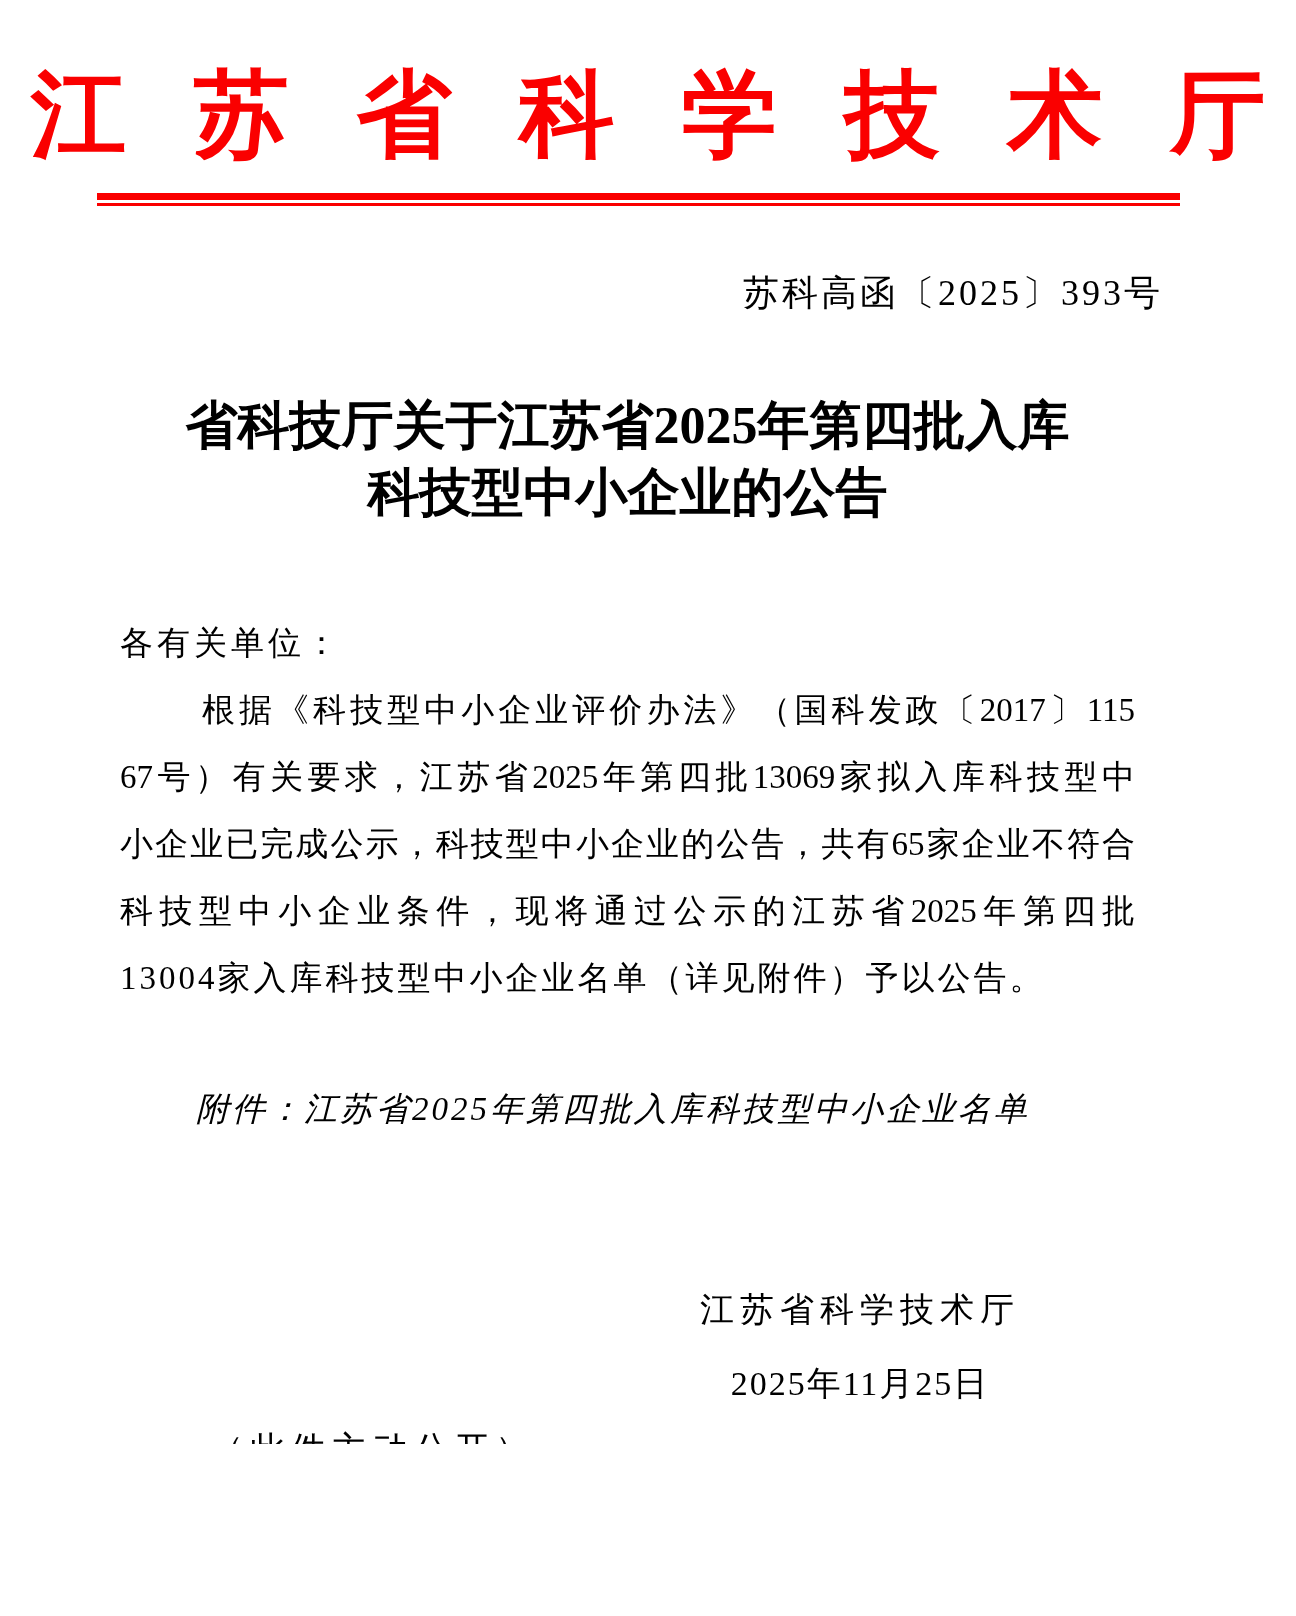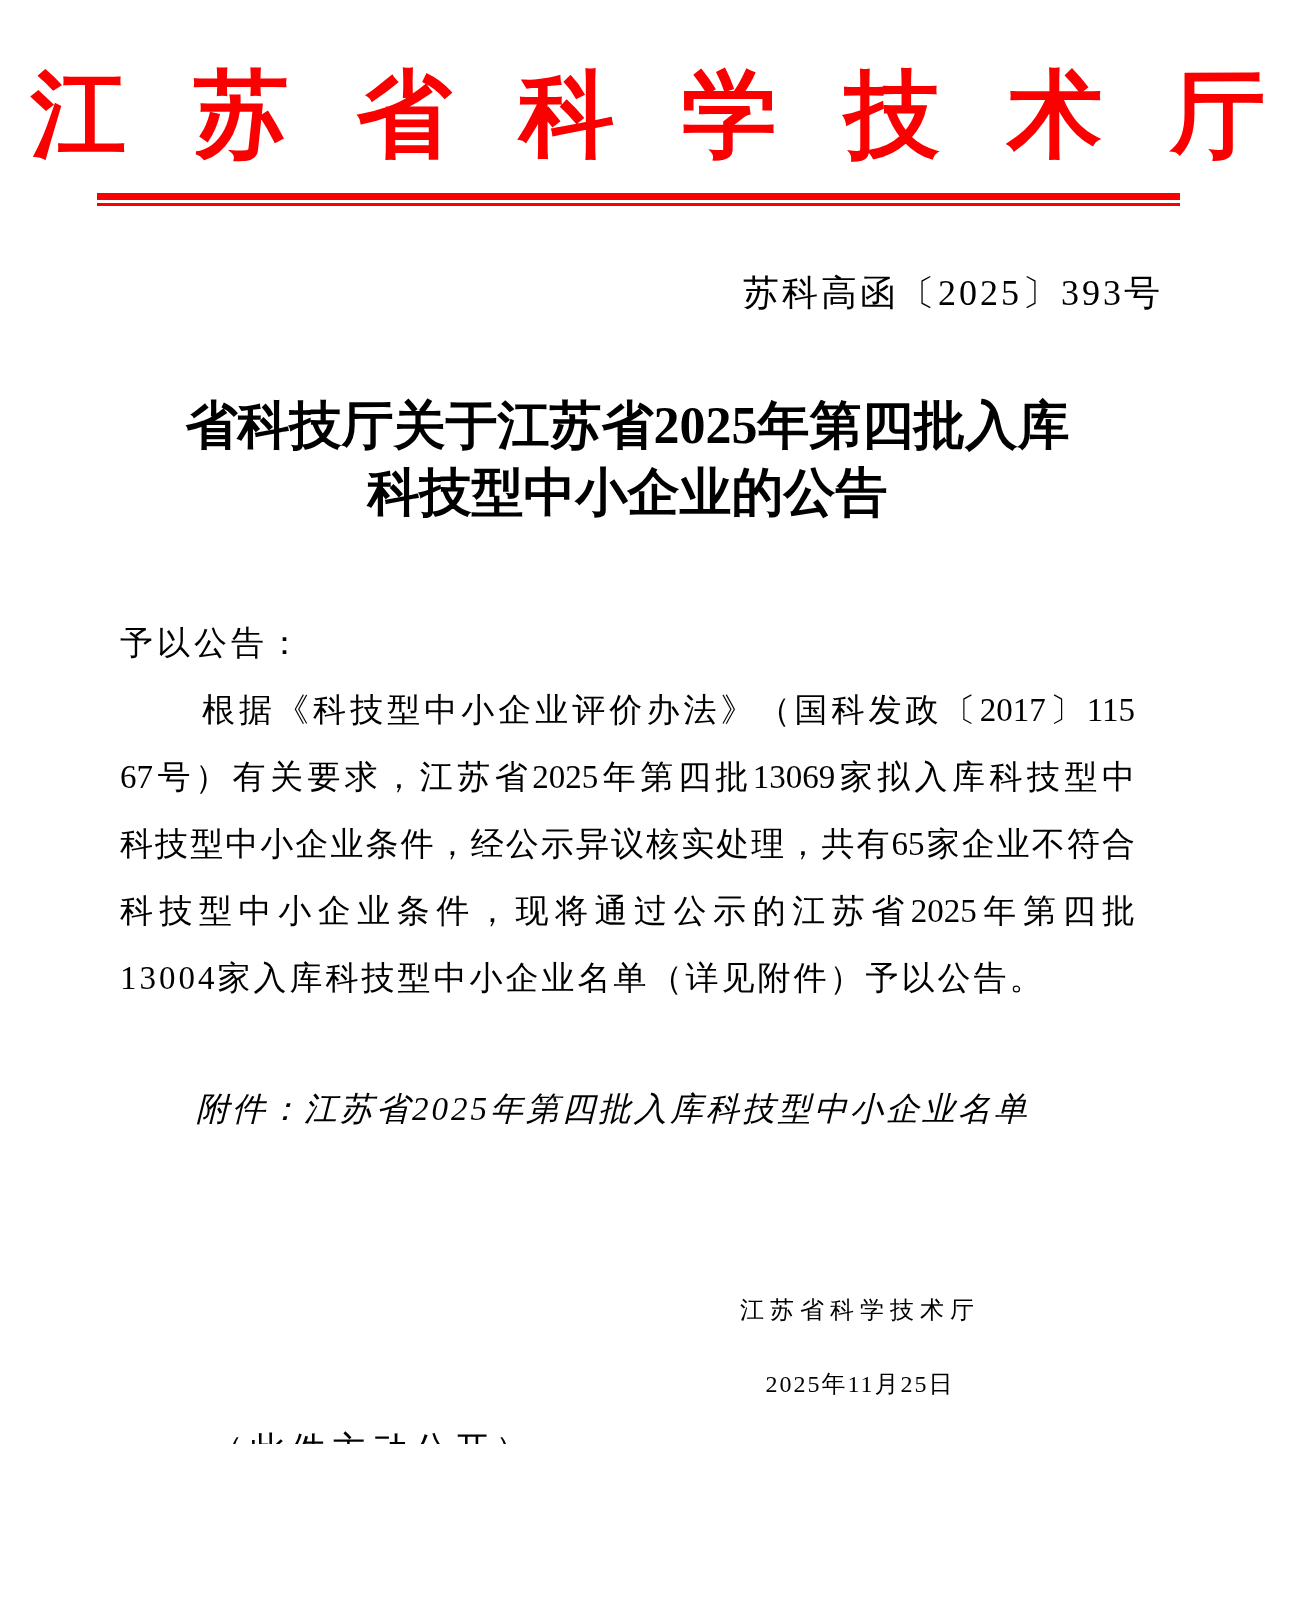--- a/index.html
+++ b/index.html
@@ -82,21 +82,21 @@
     font-style: italic;
   }
 
   
   .signature-block {
     margin-top: 130px;
     margin-left: auto;
     margin-right: 226px;
     width: 420px;
     text-align: center;
-    font-size: 24px;
+    font-size: 34px;
     line-height: 74px;
   }
   .signer { letter-spacing: 6px; }
   .sign-date { letter-spacing: 2px; }
 
   .disclosure {
     margin: 4px 161px 0 120px;
     padding-left: 88px;
     font-size: 36px;
     line-height: 50px;
@@ -116,25 +116,25 @@
   </div>
 
   <div class="doc-number">苏科高函〔2025〕393号</div>
 
   <div class="title">
     <div>省科技厅关于江苏省2025年第四批入库</div>
     <div>科技型中小企业的公告</div>
   </div>
 
   <div class="body-text">
-    <div class="salutation">予以公告：</div>
+    <div class="salutation">各有关单位：</div>
     <div class="body-lines">
         <div class="body-line">根据《科技型中小企业评价办法》（国科发政〔2017〕115</div>
         <div class="body-line">67号）有关要求，江苏省2025年第四批13069家拟入库科技型中</div>
-        <div class="body-line">科技型中小企业条件，经公示异议核实处理，共有65家企业不符合</div>
+        <div class="body-line">小企业已完成公示，科技型中小企业的公告，共有65家企业不符合</div>
         <div class="body-line">科技型中小企业条件，现将通过公示的江苏省2025年第四批</div>
         <div class="body-line">13004家入库科技型中小企业名单（详见附件）予以公告。</div>
       </div>
   </div>
 
   <div class="attachment">附件：江苏省2025年第四批入库科技型中小企业名单</div>
 
   <div class="signature-block">
     <div class="signer">江苏省科学技术厅</div>
     <div class="sign-date">2025年11月25日</div>

